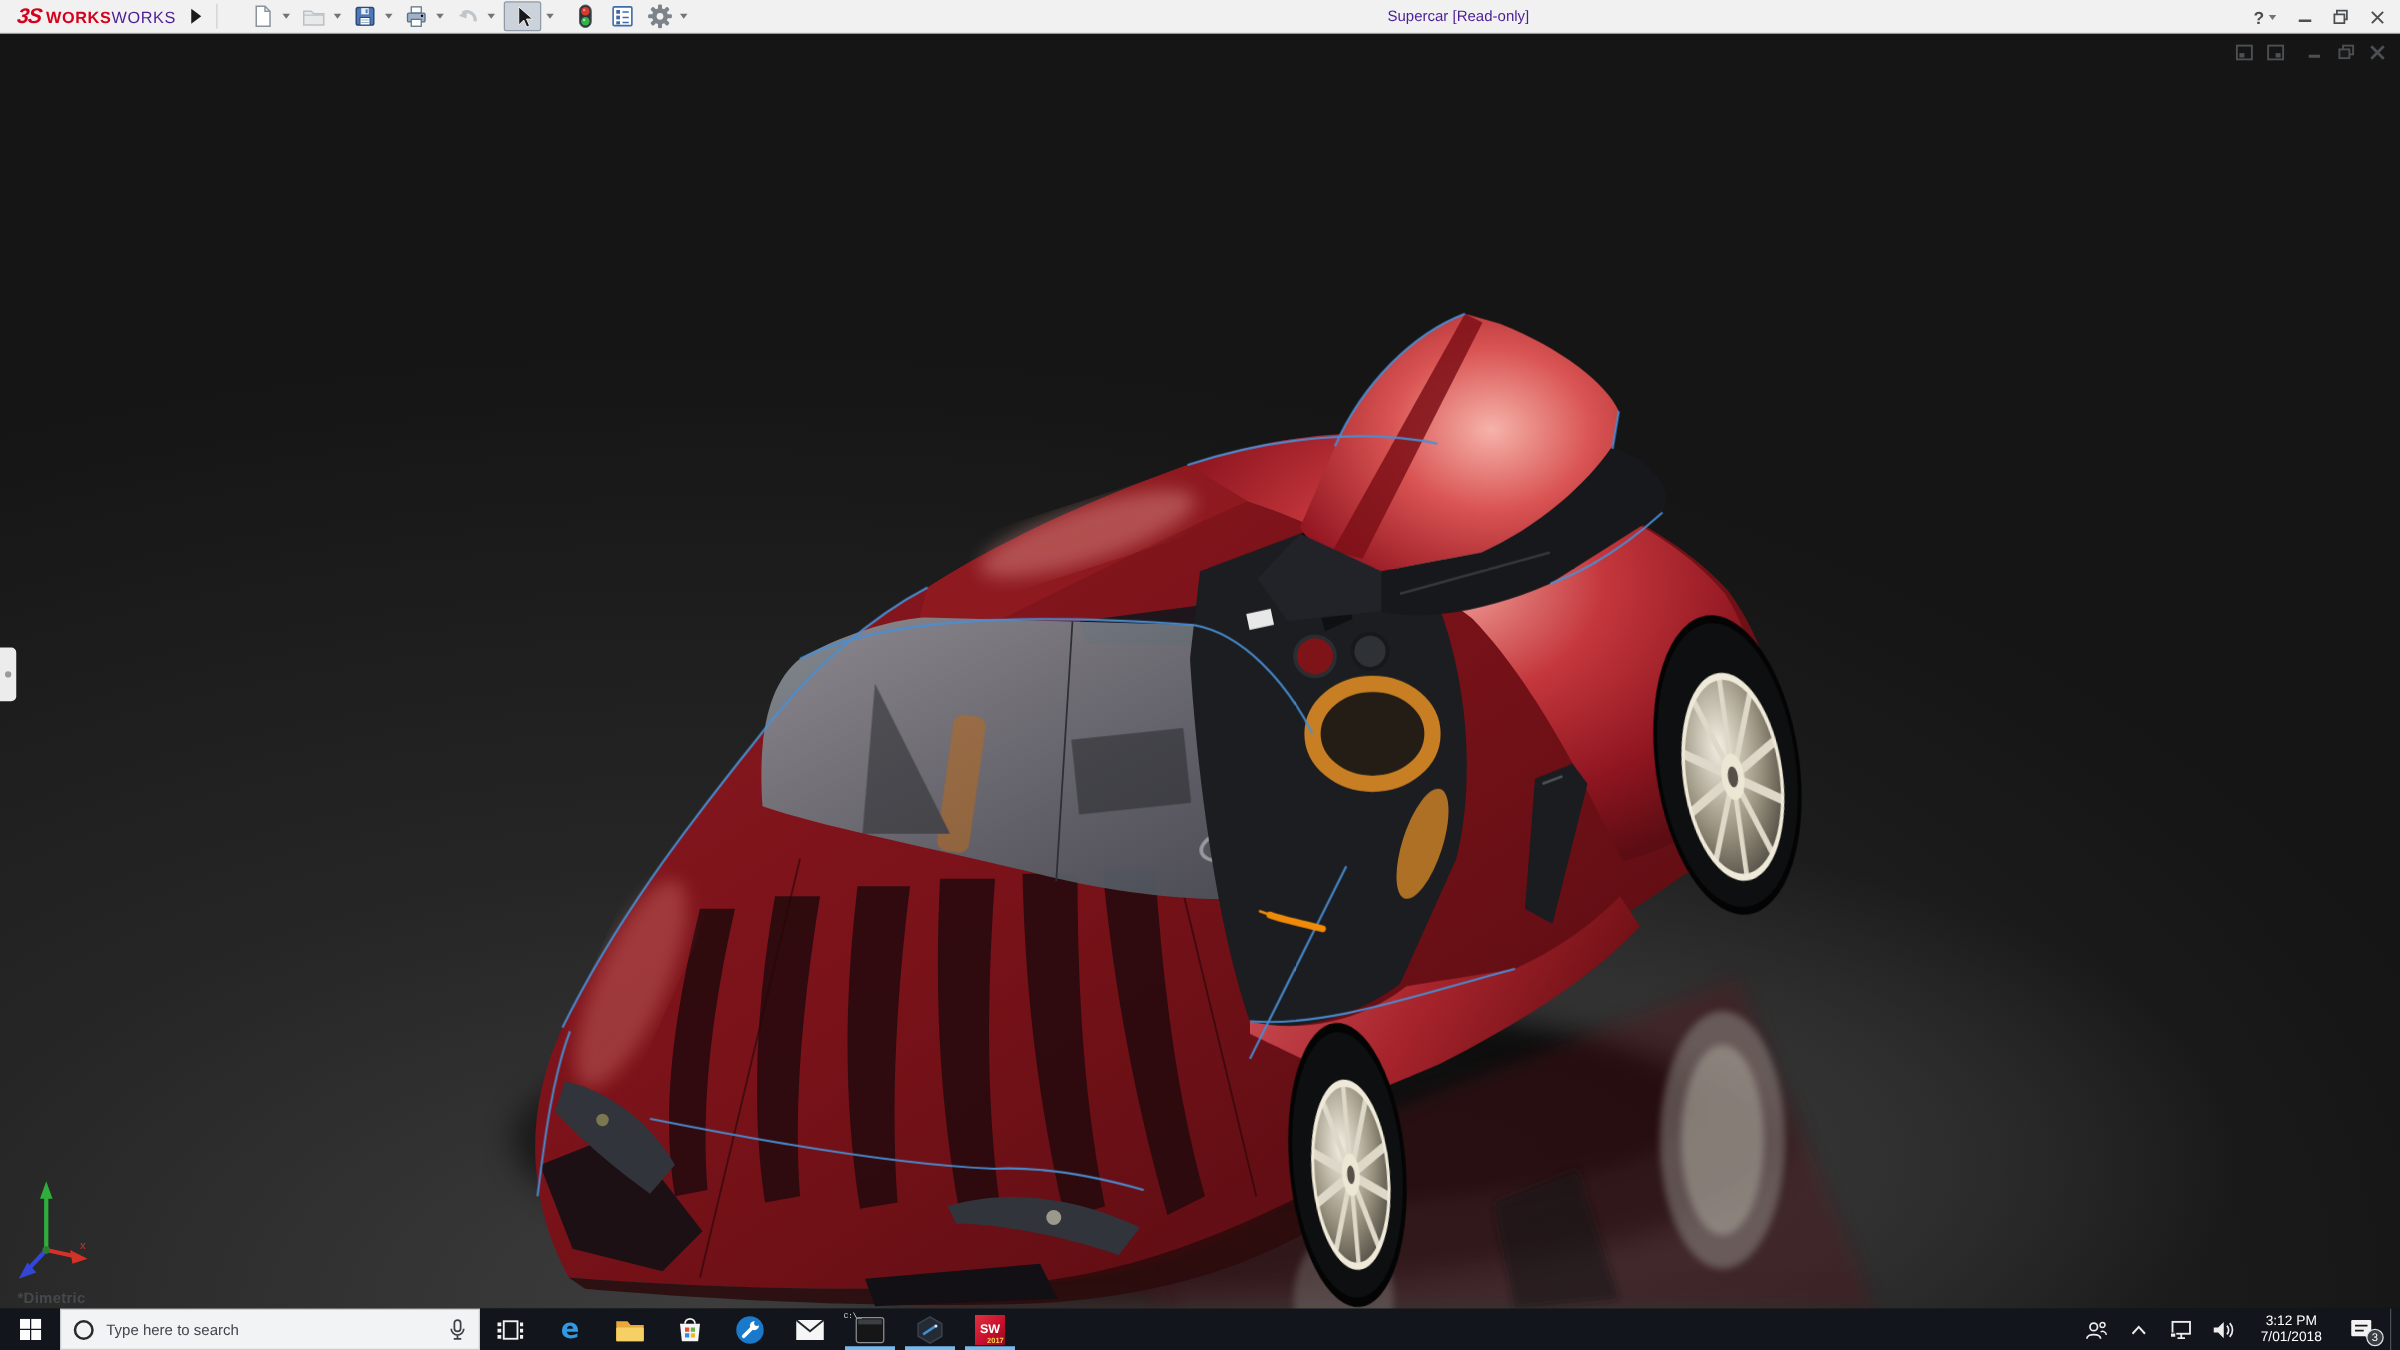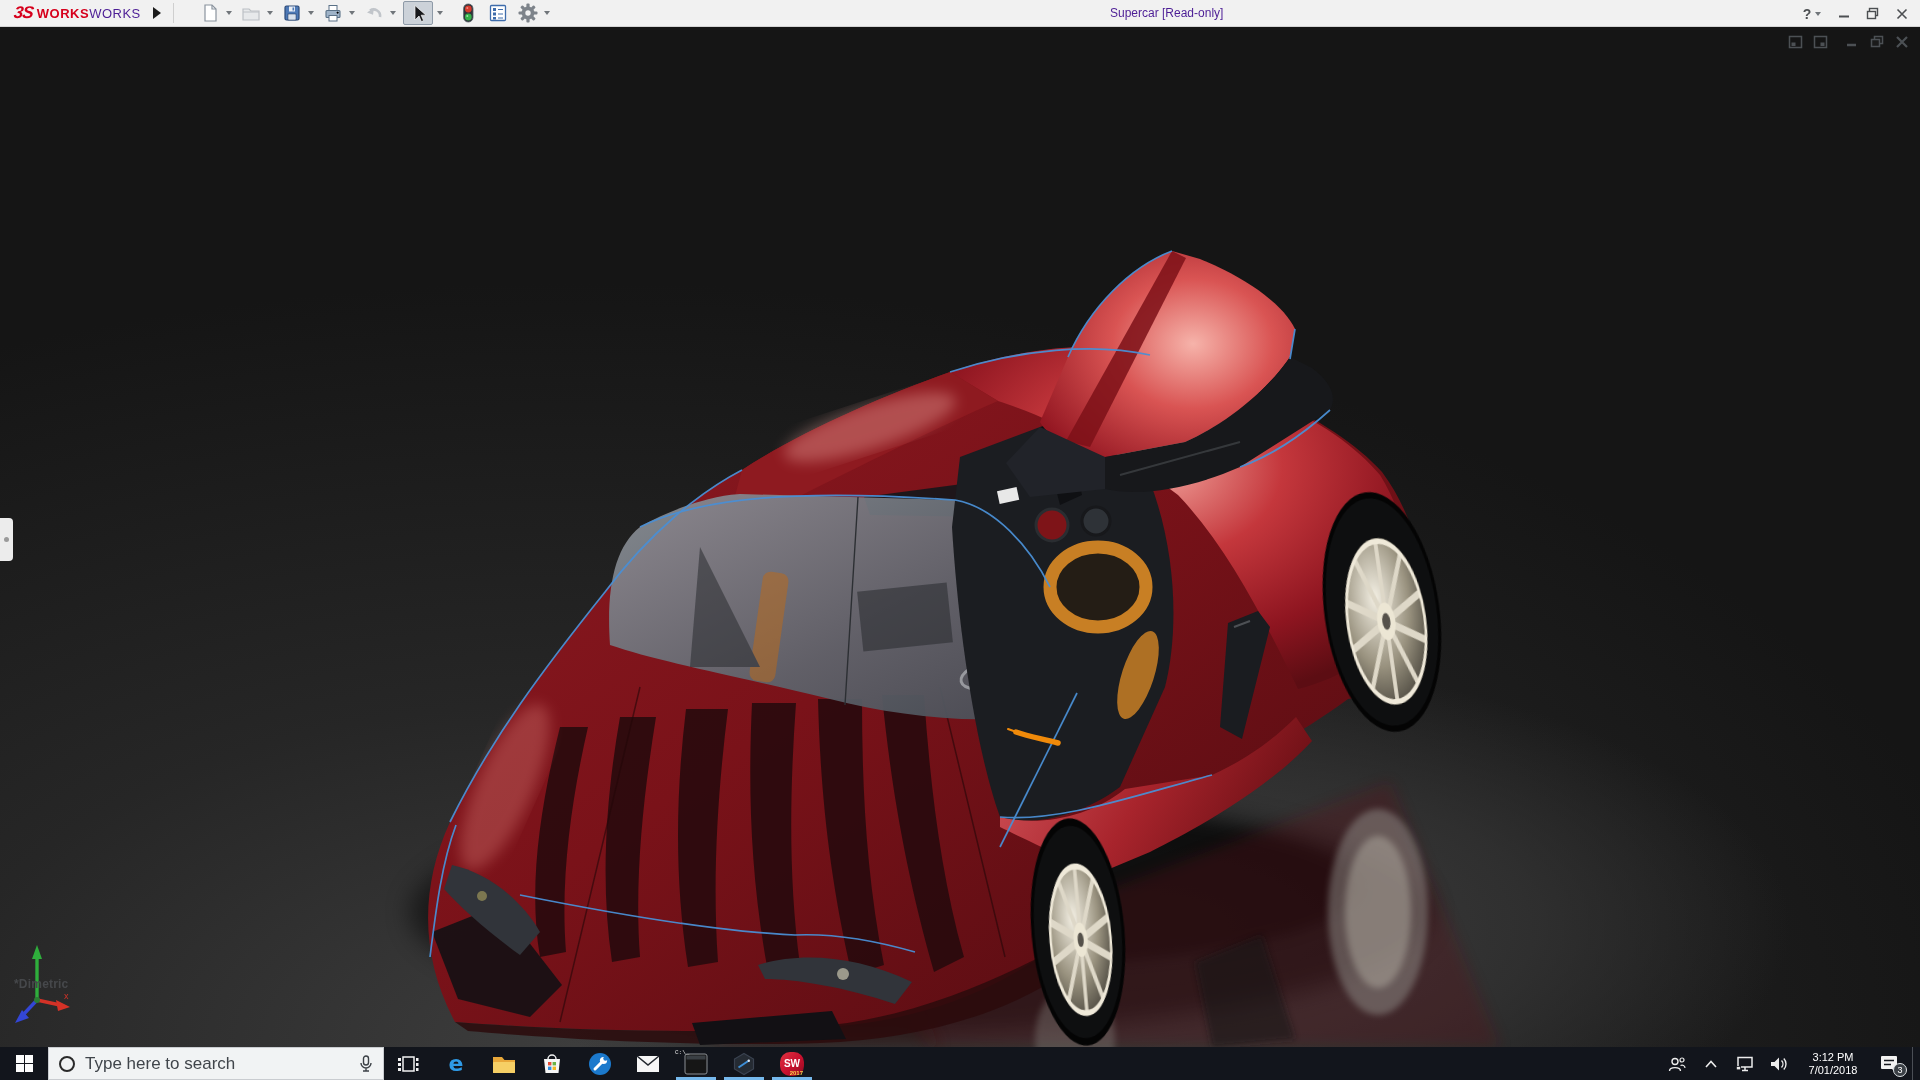--- a/index.html
+++ b/index.html
@@ -24,40 +24,40 @@
   .winctl .wbtn{width:29px;height:27px;display:flex;align-items:center;justify-content:center;color:#4c4f52;}
   .help{font-size:14px;color:#4c4f52;font-weight:bold;}
   .viewport{position:absolute;left:0;top:27px;width:1920px;height:1020px;background:#161616;overflow:hidden;}
   .viewport>svg.scene{position:absolute;left:0;top:0;}
   .ghostctl{position:absolute;right:10px;top:7px;display:flex;gap:9px;opacity:.85;}
   .ghostctl svg{display:block}
   .side-tab{position:absolute;left:0;top:491px;width:13px;height:43px;background:#ececec;
     border-radius:0 4px 4px 0;display:flex;align-items:center;justify-content:center;}
   .side-tab .dot{width:5px;height:5px;border-radius:50%;background:#9a9a9a;}
   .triad{position:absolute;left:8px;top:912px;}
-  .viewlabel{position:absolute;left:14px;top:950px;font-size:12px;font-weight:bold;color:#46484b;letter-spacing:.2px;}
+  .viewlabel{position:absolute;left:14px;top:1004px;font-size:12px;font-weight:bold;color:#46484b;letter-spacing:.2px;}
   .taskbar{position:absolute;left:0;top:1047px;width:1920px;height:33px;background:#12151c;display:flex;align-items:stretch;}
   .startbtn{width:48px;display:flex;align-items:center;justify-content:center;}
   .searchbox{width:336px;background:#f1f3f4;border:1px solid #c9ccd0;box-sizing:border-box;
     display:flex;align-items:center;gap:10px;padding:0 10px;}
   .searchbox .ring{width:16px;height:16px;border:2px solid #2a2a2a;border-radius:50%;box-sizing:border-box;flex:0 0 auto;}
-  .searchbox .ph{font-size:17px;color:#40454b;flex:1 1 auto;white-space:nowrap;}
+  .searchbox .ph{font-size:12px;color:#40454b;flex:1 1 auto;white-space:nowrap;}
   .appbtn{width:48px;position:relative;display:flex;align-items:center;justify-content:center;}
   .appbtn .runline{position:absolute;left:4px;bottom:0;width:40px;height:3px;background:#76b9ed;}
   .trayspacer{flex:1 1 auto;}
   .tray{display:flex;align-items:center;gap:4px;}
   .traybtn{width:30px;height:33px;display:flex;align-items:center;justify-content:center;position:relative;}
   .clock{width:62px;text-align:center;color:#fff;font-size:11px;line-height:13px;padding:0 4px;}
   .badge{position:absolute;right:1px;bottom:3px;width:14px;height:14px;border-radius:50%;background:#3a3f45;
     border:1px solid #dfe3e6;color:#fff;font-size:9px;display:flex;align-items:center;justify-content:center;box-sizing:border-box;}
   .showdesk{width:7px;border-left:1px solid #4a4e55;height:33px;}
   .edge-e{font-size:22px;font-weight:bold;color:#2e9ae6;font-family:"DejaVu Sans",sans-serif;line-height:24px;}
   .cmdlbl{position:absolute;left:3px;top:2px;font-size:6px;color:#e8e8e8;font-family:"Liberation Mono","DejaVu Sans Mono",monospace;}
   .swbox{width:24px;height:24px;background:linear-gradient(135deg,#e03240 0%,#c8102e 55%,#8f0b20 100%);
-    border-radius:10px;position:relative;display:flex;align-items:center;justify-content:center;}
+    border-radius:0;position:relative;display:flex;align-items:center;justify-content:center;}
   .swbox .sw{color:#fff;font-weight:bold;font-size:10px;letter-spacing:0;}
   .swbox .yr{position:absolute;right:1px;bottom:0px;font-size:6px;font-weight:bold;color:#ffd24a;}
 </style>
 </head>
 <body>
 
 <div class="titlebar">
   <div class="logo">
     <span class="mark">3S</span>
     <span class="solid">WORKS</span>

